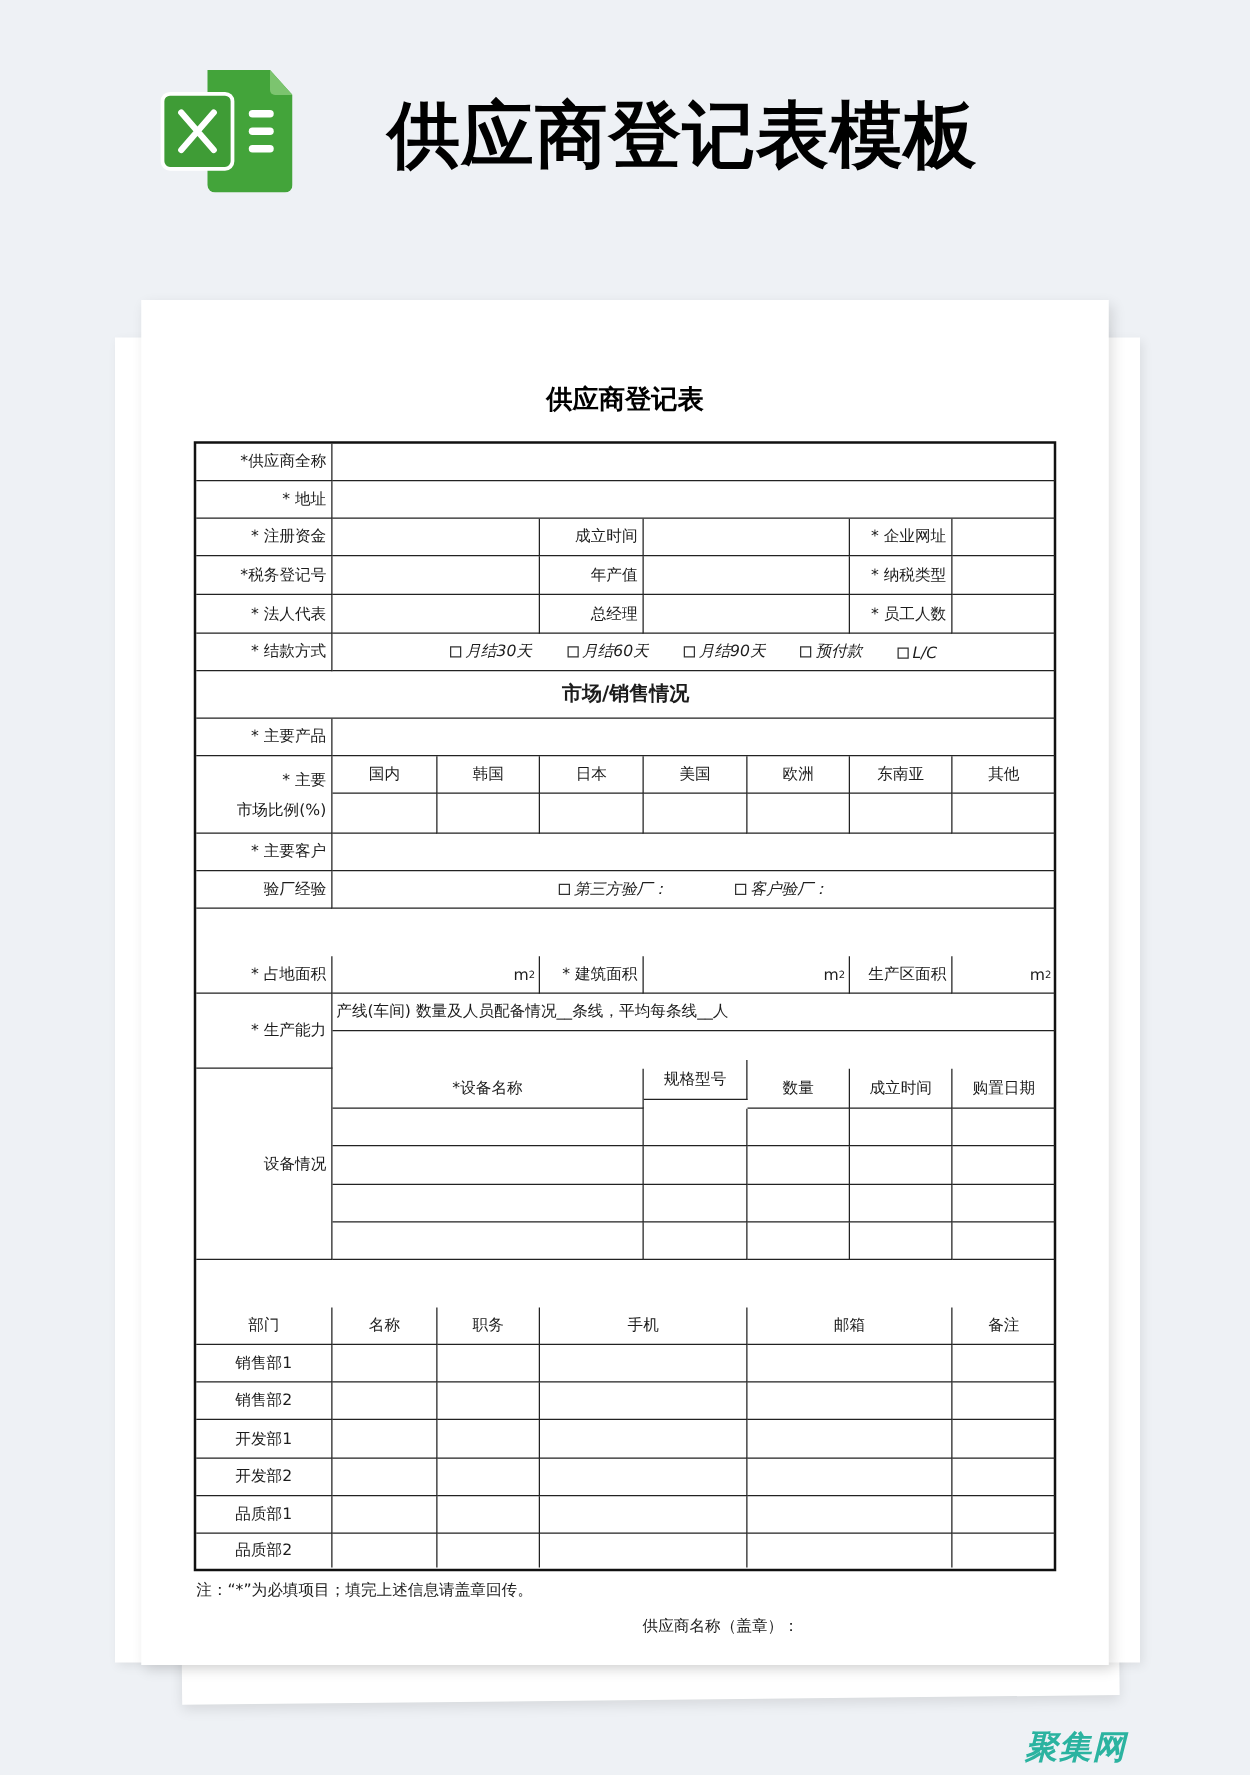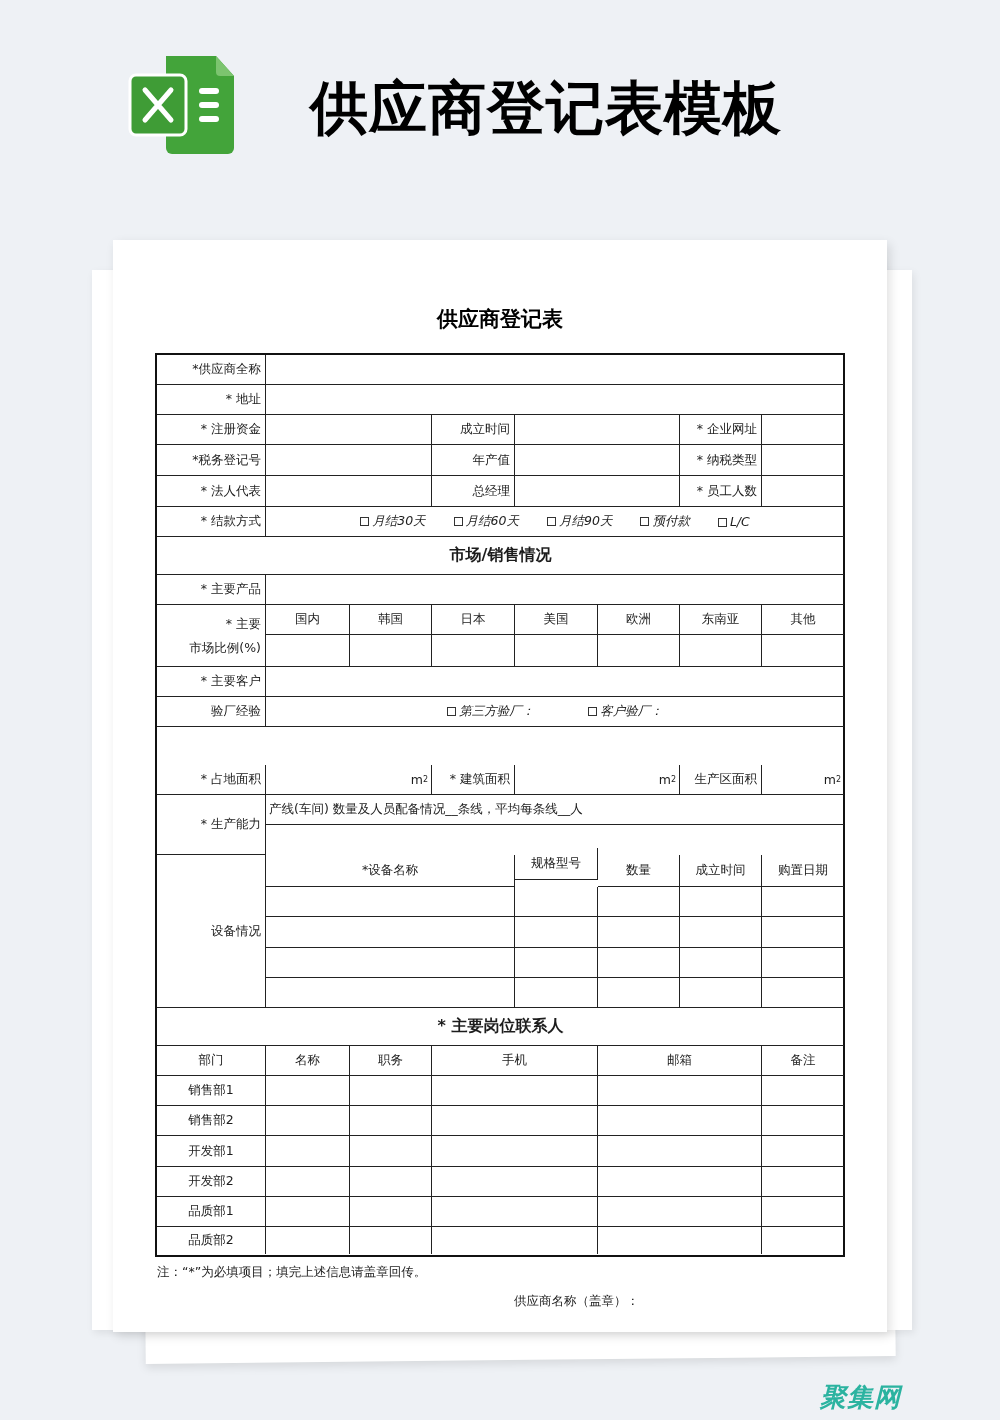--- a/index.html
+++ b/index.html
@@ -205,21 +205,20 @@
   <div class="cell" style="left:441px;top:593px;width:82px;height:30px"></div>
   <div class="cell" style="left:523px;top:593px;width:82px;height:30px"></div>
   <div class="cell nr" style="left:605px;top:593px;width:82px;height:30px"></div>
 
   <div class="cell" style="left:109px;top:623px;width:249px;height:30px"></div>
   <div class="cell" style="left:358px;top:623px;width:83px;height:30px"></div>
   <div class="cell" style="left:441px;top:623px;width:82px;height:30px"></div>
   <div class="cell" style="left:523px;top:623px;width:82px;height:30px"></div>
   <div class="cell nr" style="left:605px;top:623px;width:82px;height:30px"></div>
 
-  <div class="cell sect nr" style="left:0;top:653px;width:687px;height:38px">* 主要岗位联系人</div>
 
   <div class="cell ctr" style="left:0;top:691px;width:109px;height:30px">部门</div>
   <div class="cell ctr" style="left:109px;top:691px;width:84px;height:30px">名称</div>
   <div class="cell ctr" style="left:193px;top:691px;width:82px;height:30px">职务</div>
   <div class="cell ctr" style="left:275px;top:691px;width:166px;height:30px">手机</div>
   <div class="cell ctr" style="left:441px;top:691px;width:164px;height:30px">邮箱</div>
   <div class="cell ctr nr" style="left:605px;top:691px;width:82px;height:30px">备注</div>
 
   <div class="cell ctr" style="left:0;top:721px;width:109px;height:30px">销售部1</div>
   <div class="cell" style="left:109px;top:721px;width:84px;height:30px"></div>

